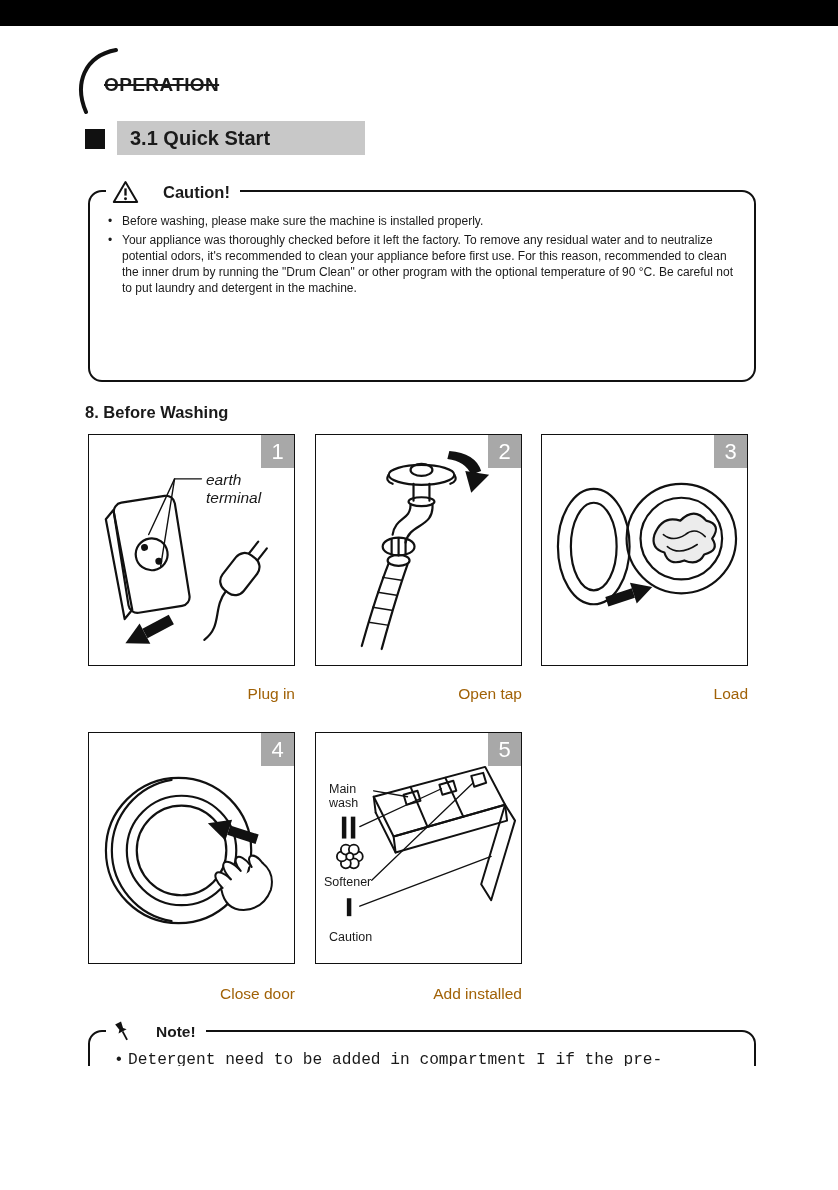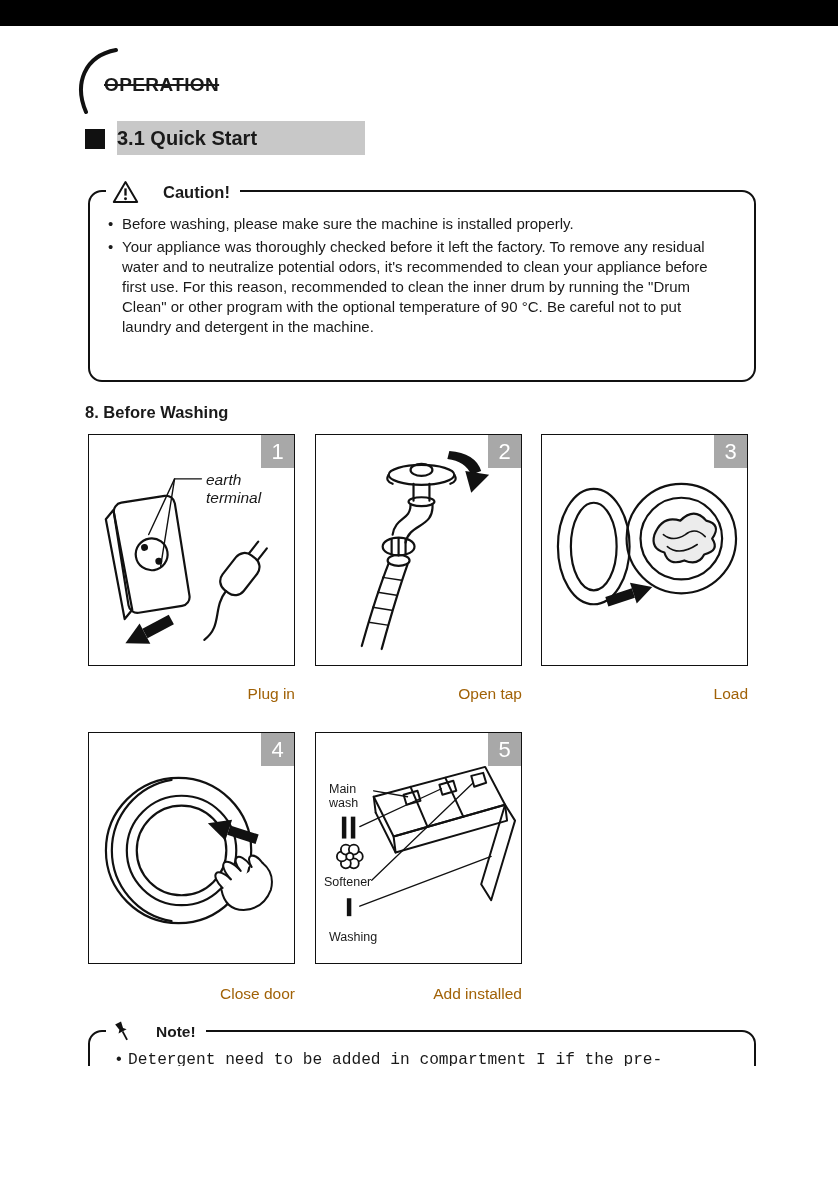--- a/index.html
+++ b/index.html
@@ -6,34 +6,34 @@
   body { font-family:"Liberation Sans","DejaVu Sans",sans-serif; background:#fff; color:#1a1a1a; }
   .page { position:relative; width:838px; height:1066px; background:#fff; overflow:hidden; }
   .top-bar { position:absolute; top:0; left:0; width:838px; height:26px; background:#000; }
 
   .swoosh { position:absolute; left:70px; top:46px; }
   .op-title { position:absolute; left:104px; top:74px; font-size:19px; font-weight:bold;
               letter-spacing:.4px; text-decoration:line-through; text-decoration-thickness:2px; }
 
   .qs-square { position:absolute; left:85px; top:129px; width:20px; height:20px; background:#111; }
   .qs-band { position:absolute; left:117px; top:121px; width:248px; height:34px; background:#c8c8c8;
-             font-size:20px; font-weight:bold; line-height:34px; }
+             font-size:20px; font-weight:bold; line-height:34px; padding-left:13px; }
 
   .callout { position:absolute; border:2px solid #111; border-radius:14px; background:#fff; }
   .caution-box { left:88px; top:190px; width:668px; height:192px; }
   .note-box { left:88px; top:1030px; width:668px; height:78px; }
   .box-label { position:absolute; top:-16px; left:16px; background:#fff; padding:0 10px 0 6px;
                display:flex; align-items:center; gap:24px; font-weight:bold; height:32px; }
   .caution-box .box-label { font-size:16.5px; }
   .note-box .box-label { font-size:15.5px; }
   .callout ul { list-style:none; }
   .caution-box ul { margin:22px 20px 0 16px; }
   .note-box ul { margin:18px 20px 0 22px;font-family:Liberation Mono, monospace; }
   .callout li { position:relative; padding-left:16px; margin-bottom:3px; }
-  .caution-box li { font-size:15px; line-height:1.33; }
+  .caution-box li { font-size:12px; line-height:1.33; }
   .note-box li { font-size:16.2px; line-height:1.3; width:585px; }
   .callout li::before { content:"\2022"; position:absolute; left:2px; }
 
   .bw-heading { position:absolute; left:85px; top:403px; font-size:16.5px; font-weight:bold; }
 
   .panel { position:absolute; width:207px; height:232px; border:1.6px solid #111; background:#fff; }
   .panel-1 { left:88px;  top:434px; }
   .panel-2 { left:315px; top:434px; }
   .panel-3 { left:541px; top:434px; }
   .panel-4 { left:88px;  top:732px; }
@@ -190,21 +190,21 @@
         <rect x="140" y="95" width="30" height="10"></rect>
         <polygon points="140,89 140,111 118,100"></polygon>
       </g>
     </svg>
   </div>
 
   <div class="panel panel-5">
     <div class="badge">5</div>
     <div class="p5lbl lbl-mainwash">Main wash</div>
     <div class="p5lbl lbl-softener">Softener</div>
-    <div class="p5lbl lbl-prewash">Washing</div>
+    <div class="p5lbl lbl-prewash">Caution</div>
     <svg class="art" viewBox="0 0 205 230">
       <g stroke="#111" stroke-width="2" fill="none" stroke-linejoin="round" stroke-linecap="round">
         <polygon points="58,64 170,34 190,72 78,104"></polygon>
         <polygon points="78,104 80,120 192,88 190,72"></polygon>
         <line x1="58" y1="64" x2="60" y2="80"></line>
         <line x1="60" y1="80" x2="80" y2="120"></line>
         <line x1="95" y1="54" x2="112" y2="94"></line>
         <line x1="130" y1="45" x2="148" y2="84"></line>
         <polygon points="88,62 102,58 105,68 91,72"></polygon>
         <polygon points="124,52 138,48 141,58 127,62"></polygon>

